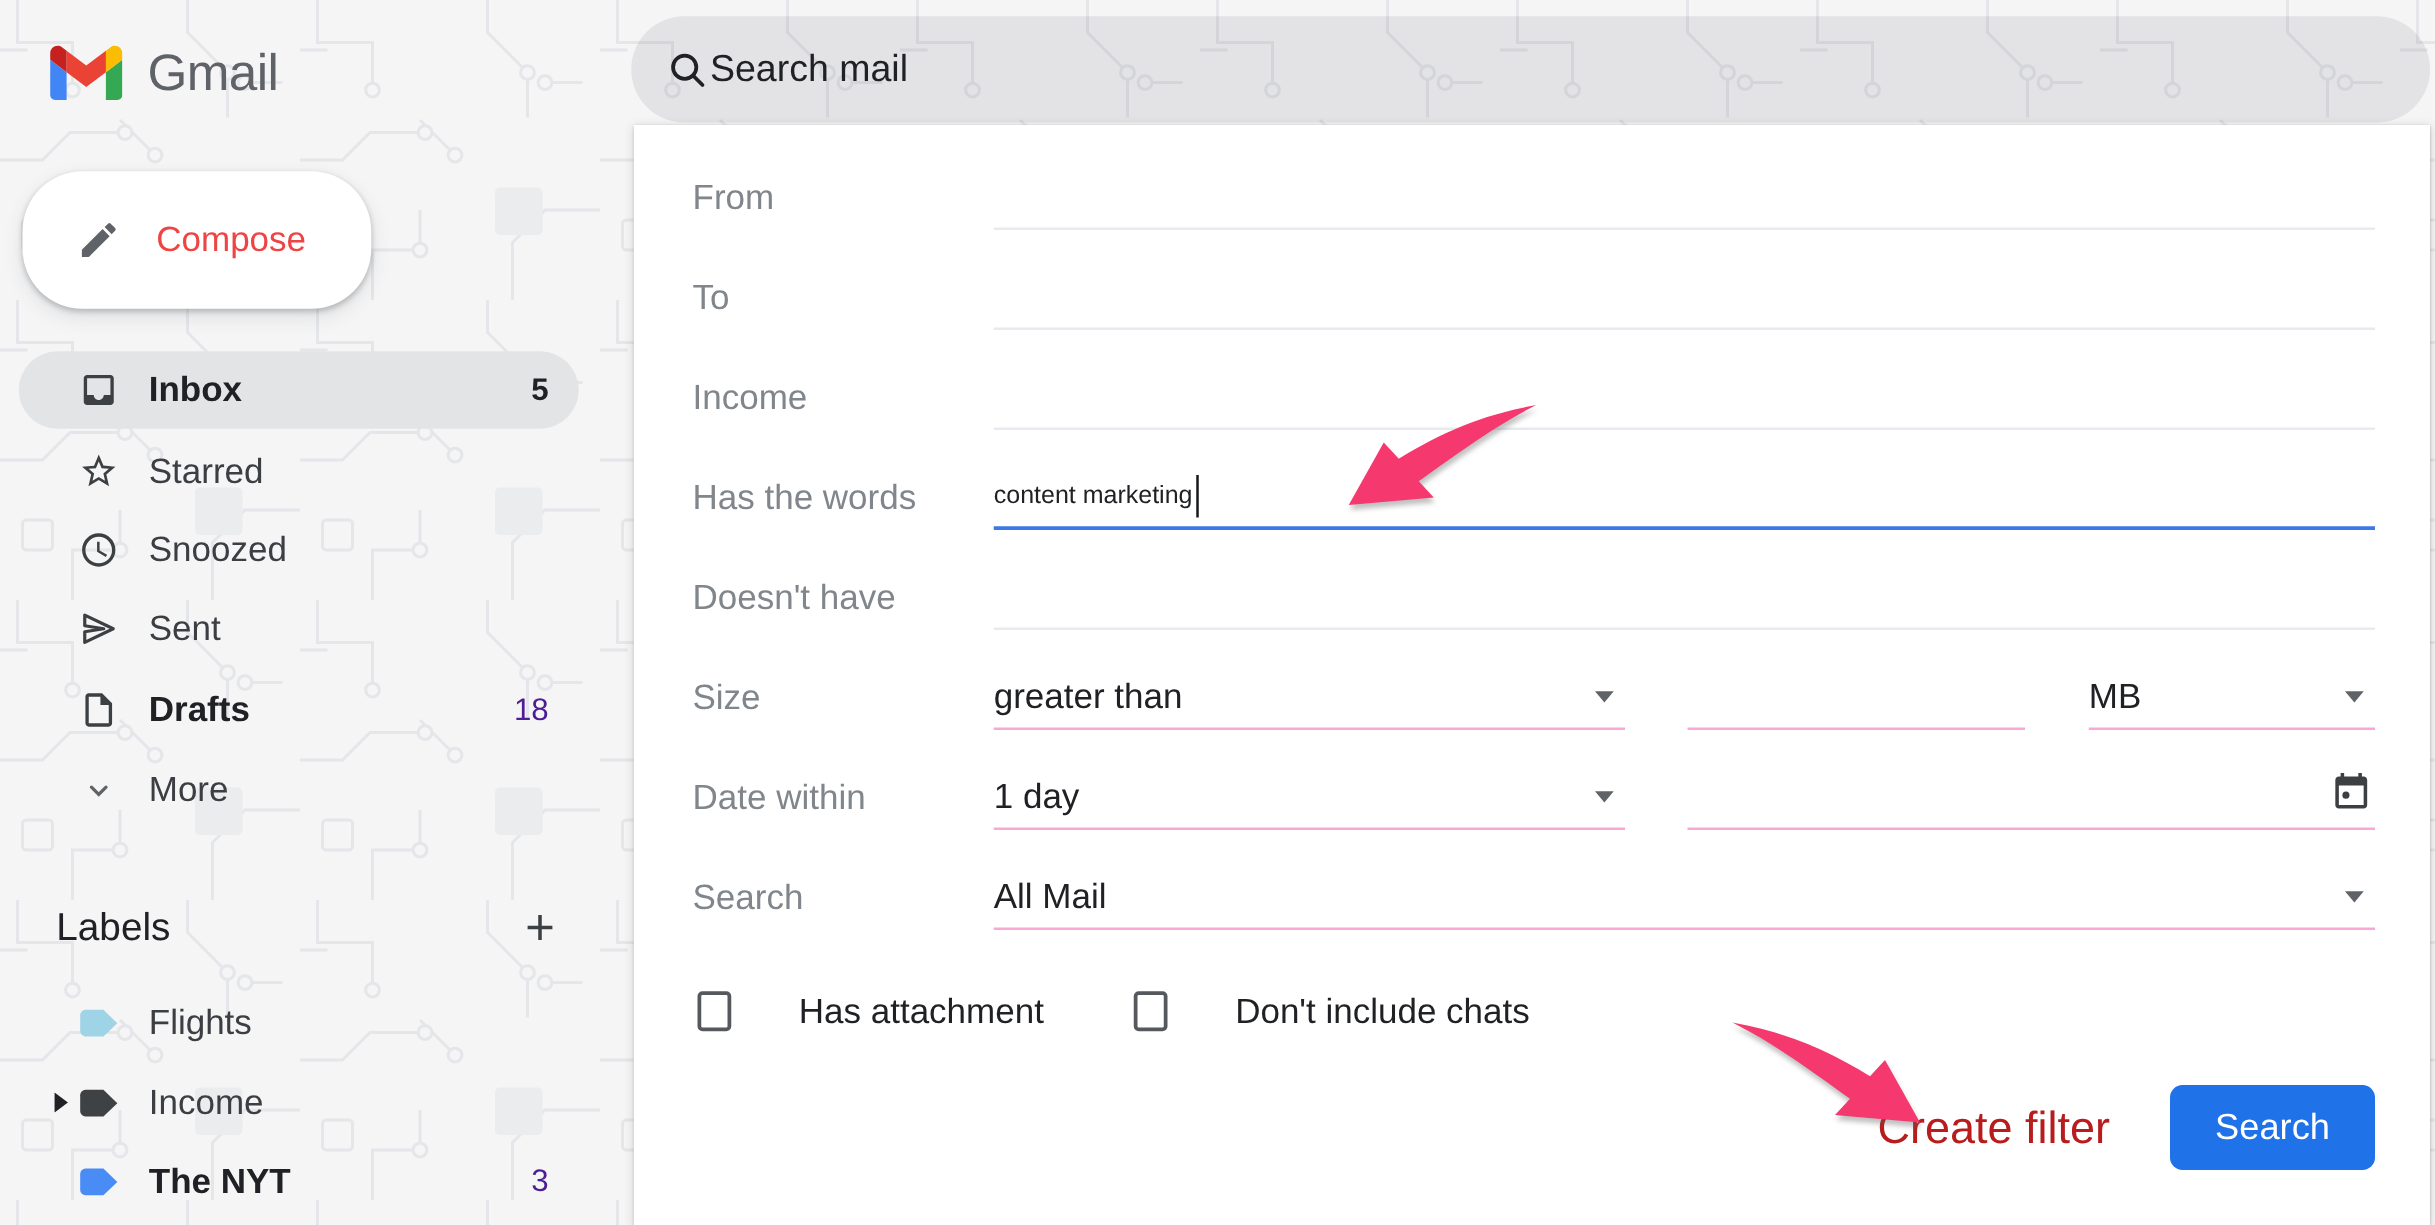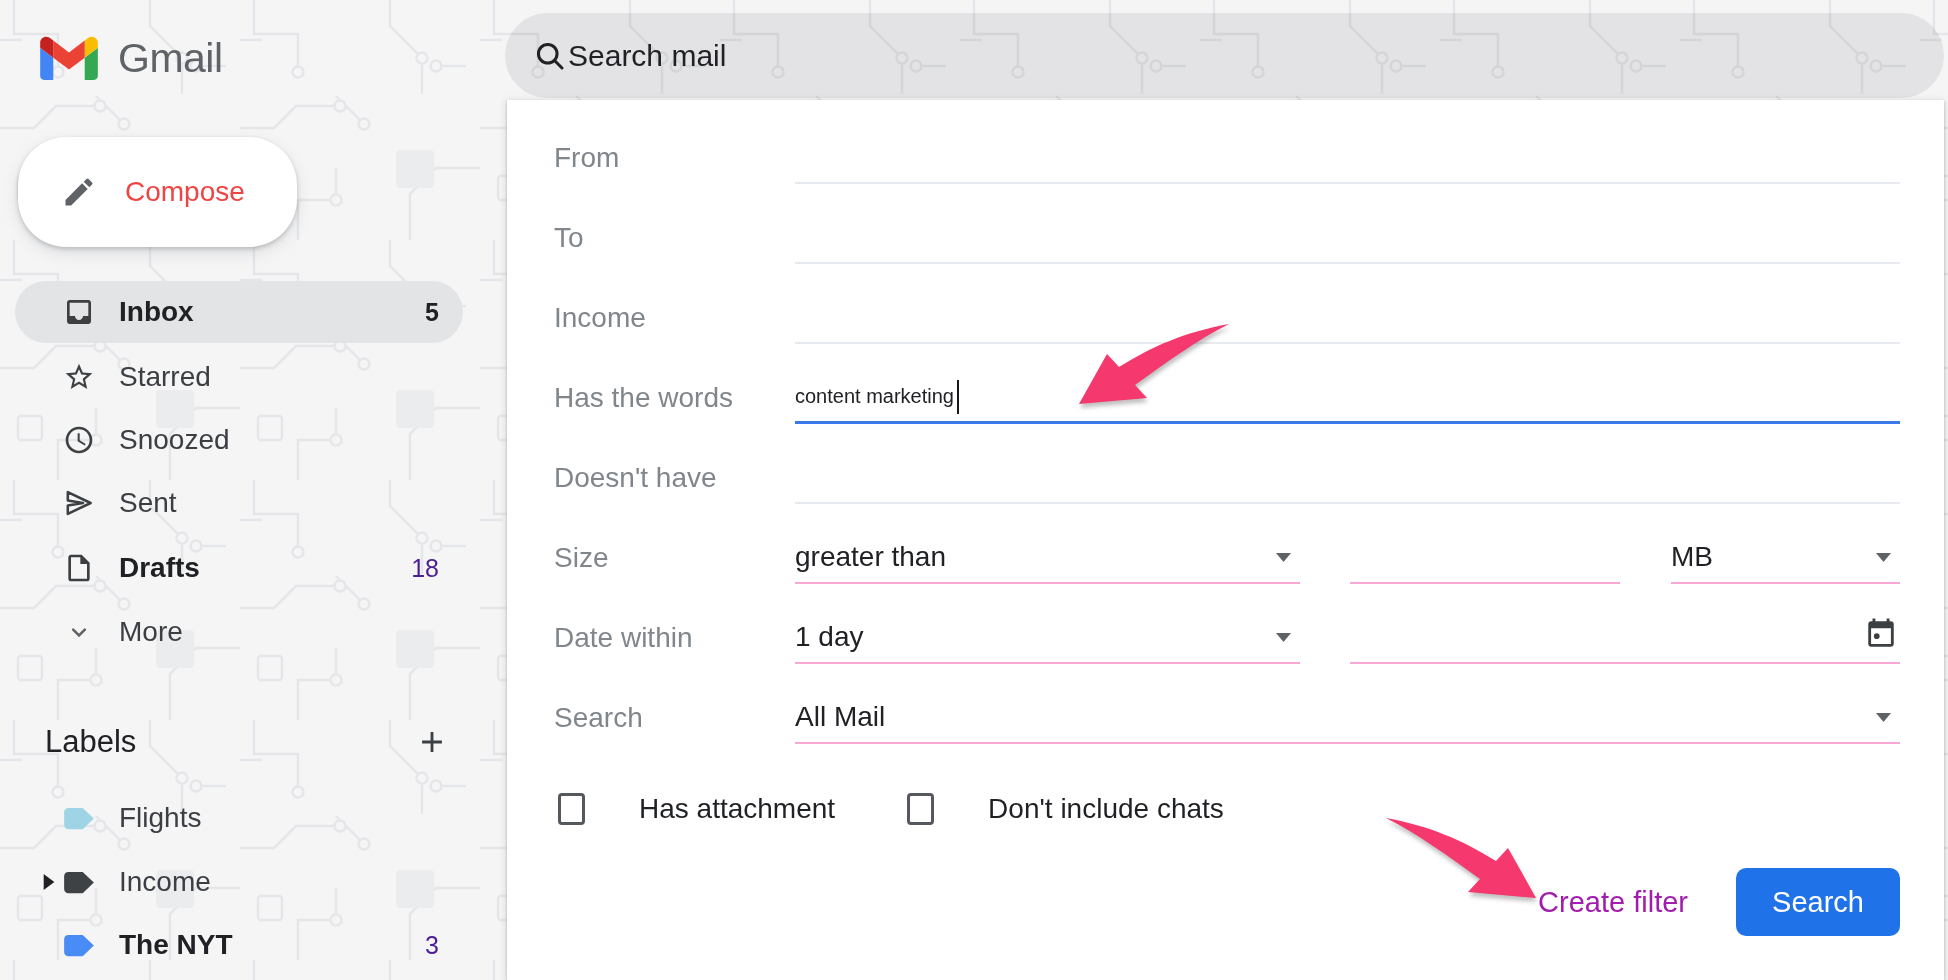--- a/index.html
+++ b/index.html
@@ -26,21 +26,21 @@
     font-size:28px;color:#202124;}
   .gap{flex:0 0 auto;align-self:stretch;}
   .dd-tri{margin-left:auto;margin-right:8px;flex:0 0 auto;display:flex;}
   .cal{margin-left:auto;margin-right:2px;margin-bottom:6px;flex:0 0 auto;display:flex;}
   .cb-row{position:absolute;left:47px;width:1346px;height:44px;display:flex;align-items:center;}
   .cb-group{display:flex;align-items:center;gap:32px;}
   .checkbox{width:21px;height:26px;border:3px solid #55585c;border-radius:4px;background:#fff;flex:0 0 auto;}
   .cb-label{margin-left:22px;font-size:28px;color:#1f2124;}
   .btn-row{position:absolute;left:47px;width:1346px;height:70px;display:flex;align-items:center;
     justify-content:flex-end;}
-  .create-filter{font-size:29px;color:#a21caf;font-weight:500;background:none;border:none;
+  .create-filter{font-size:36px;color:#b91c1c;font-weight:500;background:none;border:none;
     padding:0;cursor:pointer;font-family:inherit;}
   .search-btn{margin-left:48px;width:164px;height:68px;border:none;border-radius:10px;
     background:#1f72e8;color:#fff;font-size:29px;font-weight:500;font-family:inherit;cursor:pointer;}
 
   
   .sidebar{position:absolute;left:0;top:0;width:505px;height:980px;z-index:1;}
   .brand{position:absolute;left:40px;top:30px;height:56px;display:flex;align-items:center;}
   .brand .wordmark{margin-left:20px;font-size:41px;color:#5f6368;letter-spacing:-0.5px;}
   .compose{position:absolute;left:18px;top:137px;width:279px;height:110px;border:none;cursor:pointer;
     background:#fff;border-radius:48px;display:flex;align-items:center;font-family:inherit;

